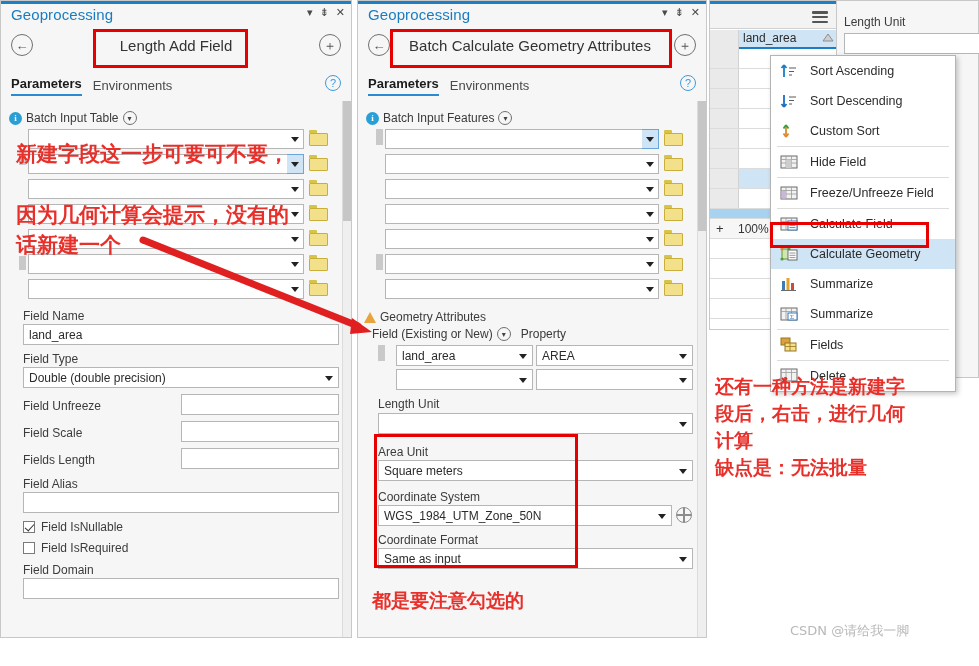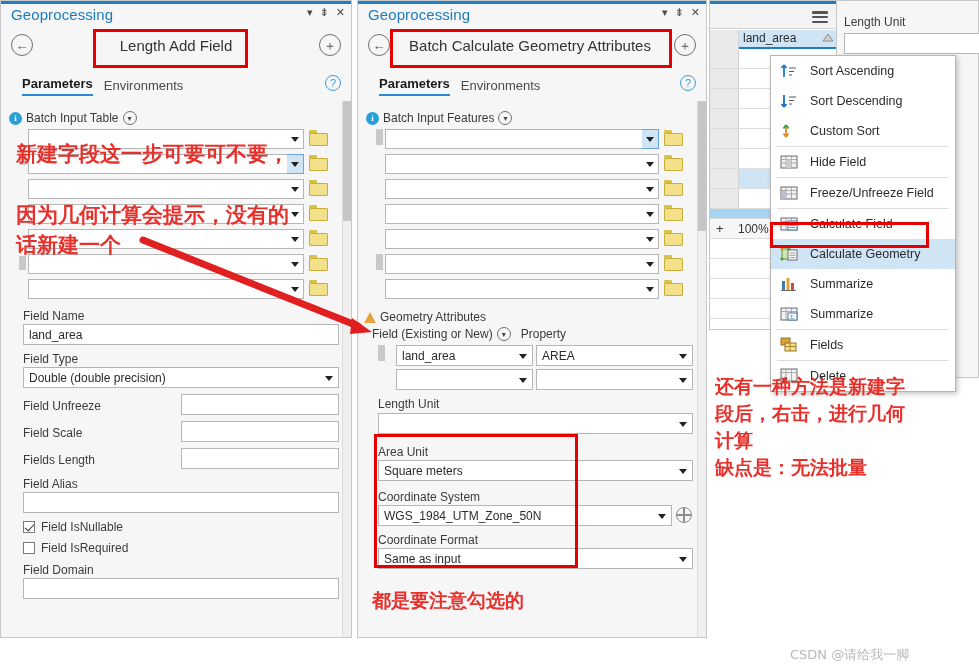--- a/index.html
+++ b/index.html
@@ -56,21 +56,21 @@
   }
   .redbox{
     position:absolute;
     border:3px solid #e60000;
     box-sizing:border-box;
     pointer-events:none;
   }
 
   .gp-tabs{
     position:absolute;left:10px;top:75px;
-    display:flex;align-items:flex-end;gap:11px;margin-left:11px;
+    display:flex;align-items:flex-end;gap:11px;
   }
   .gp-tab{
     font-size:13px;color:#4a4a4a;padding-bottom:3px;
   }
   .gp-tab.active{
     color:#1b1b1b;font-weight:bold;
     border-bottom:2px solid #2a8ad4;
   }
   .gp-help{
     position:absolute;top:74px;
@@ -740,15 +740,15 @@
   <div class="cn-note" style="left:715px;top:373px;font-size:19px;line-height:27px;">还有一种方法是新建字
 段后，右击，进行几何
 计算
 缺点是：无法批量</div>
 
   <svg class="arrow-svg" width="979" height="666">
     <line x1="143" y1="240" x2="358" y2="326" stroke="#e02020" stroke-width="7" stroke-linecap="round"></line>
     <polygon points="372,332 352,318 350,334" fill="#e02020"></polygon>
   </svg>
 
-  <div class="watermark" style="left:790px;top:646px;">CSDN @请给我一脚</div>
+  <div class="watermark" style="left:790px;top:622px;">CSDN @请给我一脚</div>
 
 </div>
 
 </body></html>

